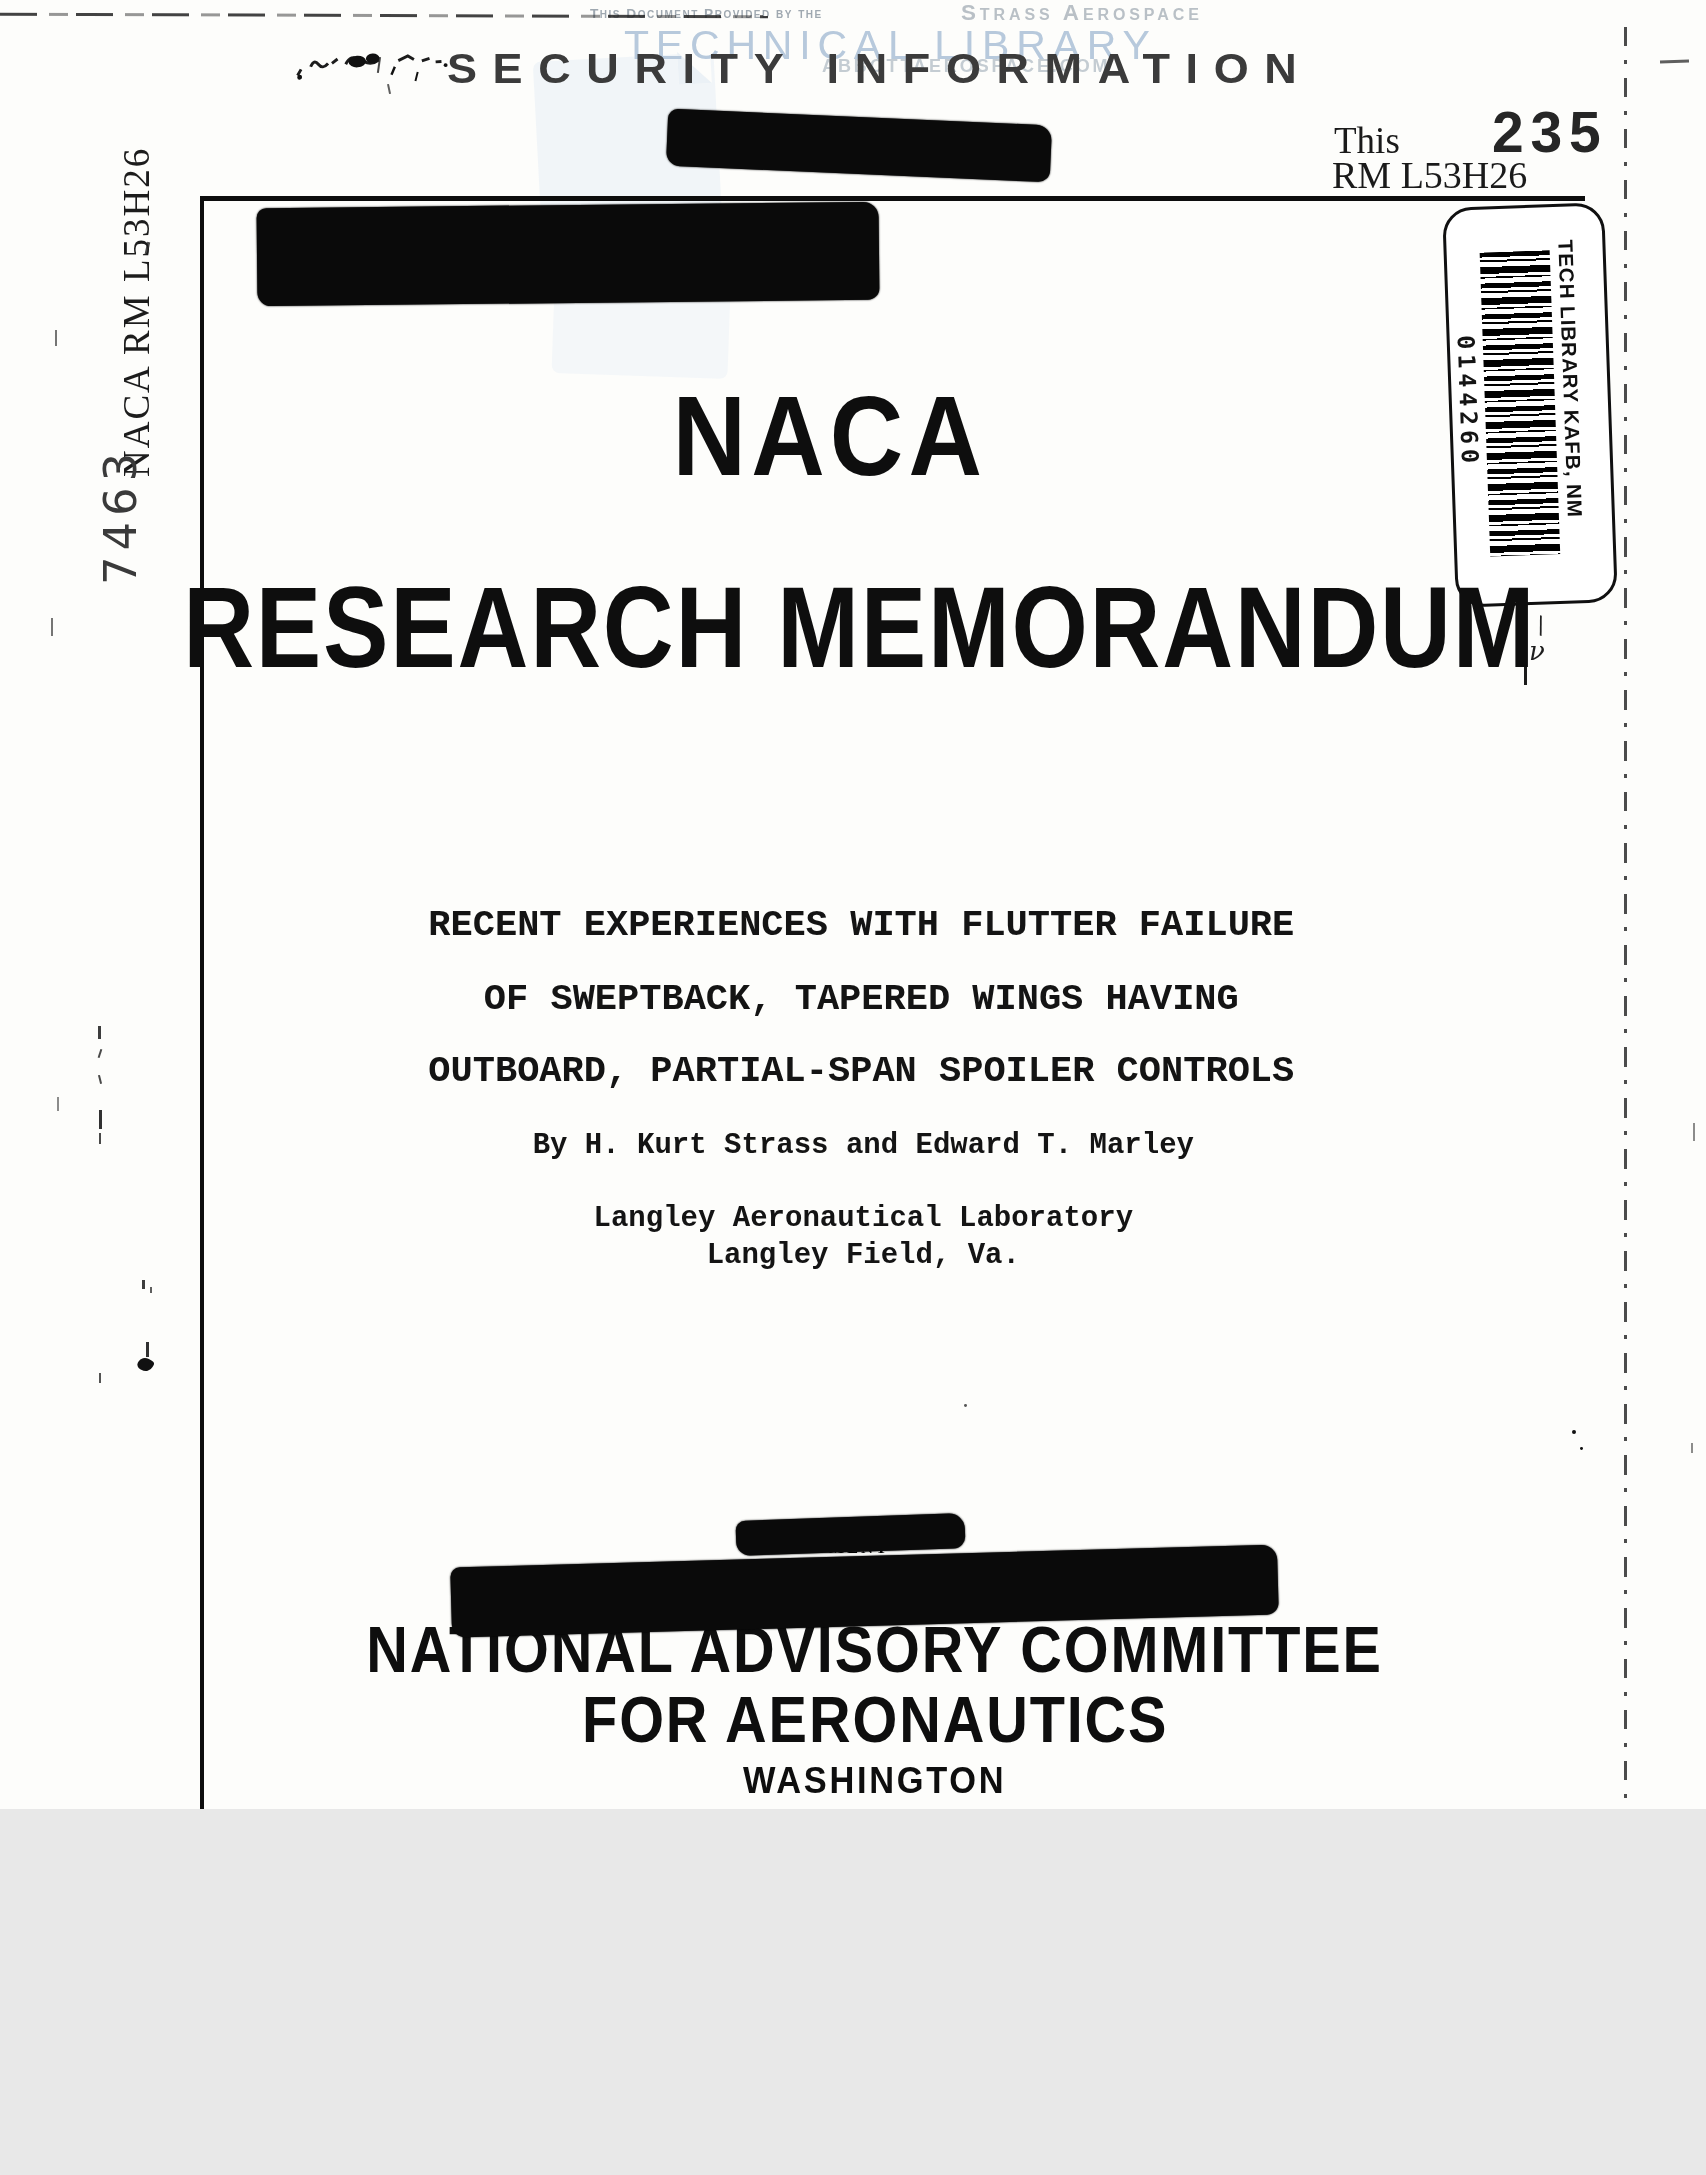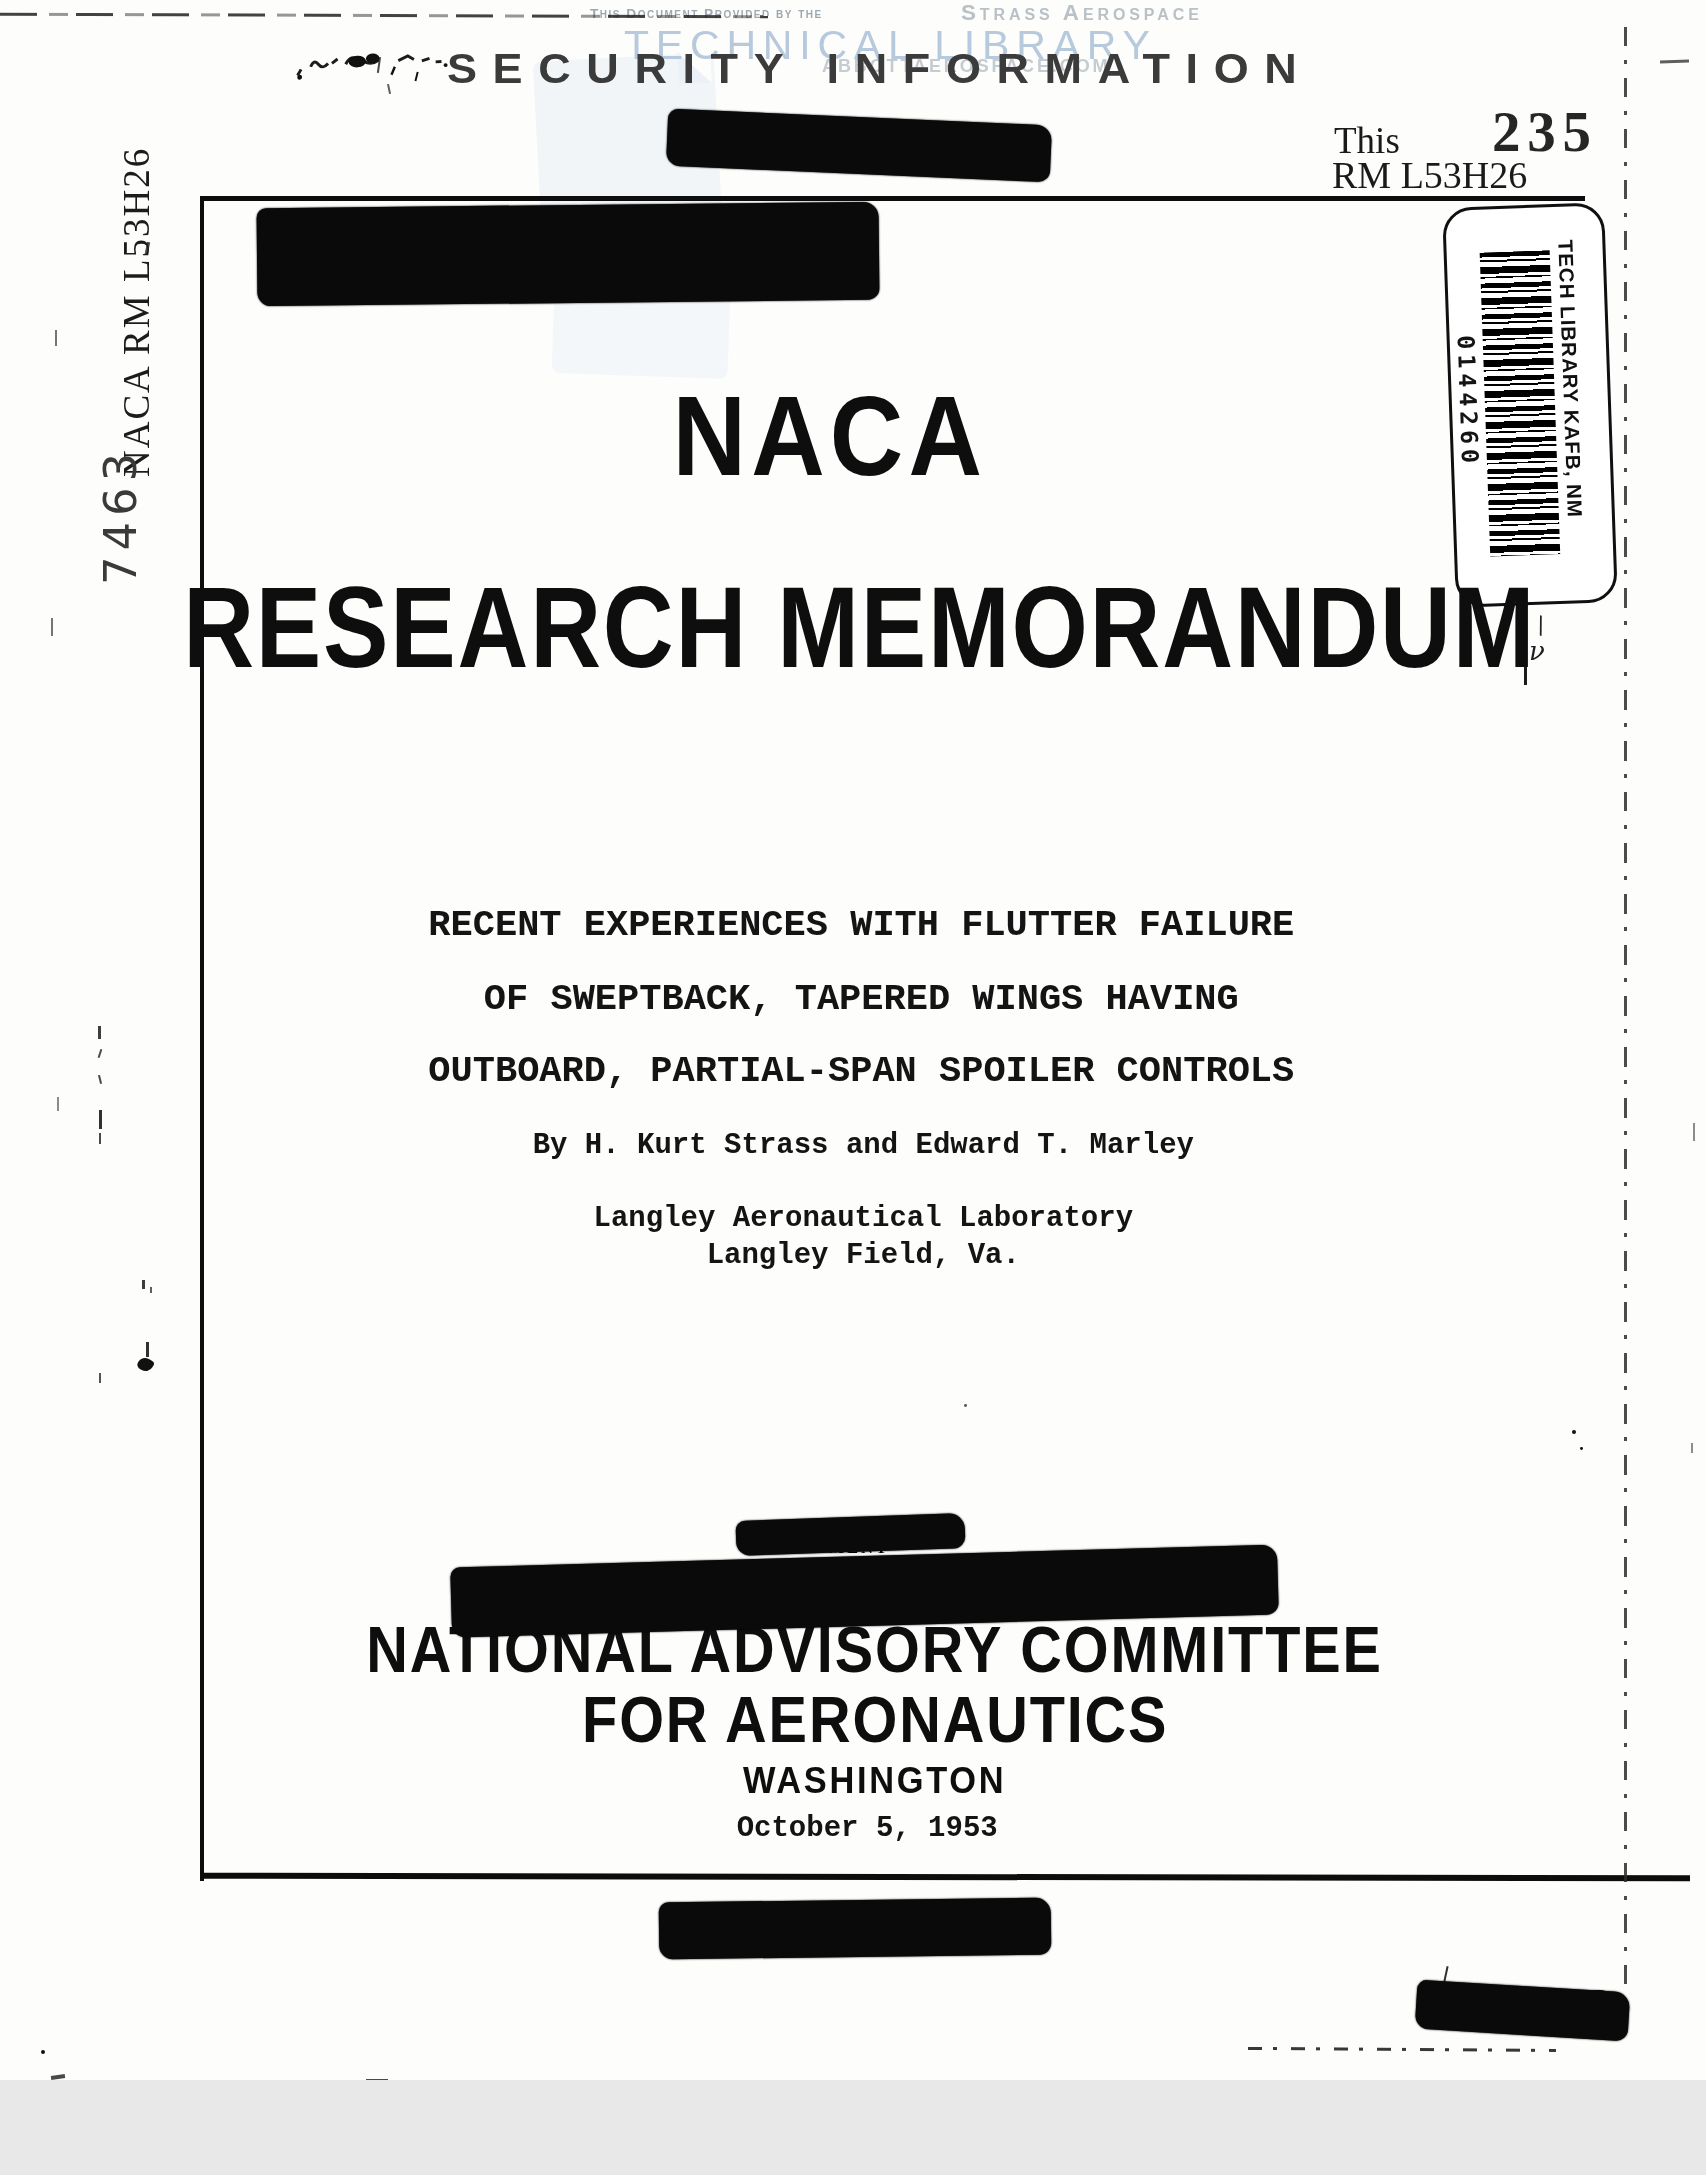--- a/index.html
+++ b/index.html
@@ -1,18 +1,18 @@
 <!DOCTYPE html>
 <html><head>
 <meta charset="utf-8">
 <style>
   html,body{margin:0;padding:0;background:#e8e8e8;}
   .page{
     position:relative;
-    width:1707px;height:2080px;
+    width:1707px;height:1809px;
     background:#fdfdfb;
     overflow:hidden;
     font-family:"Liberation Serif",serif;
     color:#161616;
   }
   .abs{position:absolute;}
   .center{position:absolute;left:0;width:1707px;text-align:center;line-height:1;}
   .mono{font-family:"Liberation Mono",monospace;font-weight:bold;color:#141414;}
   .serif{font-family:"Liberation Serif",serif;color:#1a1a1a;}
   .sans{font-family:"Liberation Sans",sans-serif;}
@@ -98,21 +98,21 @@
       <path d="M104 44 l4 -8" stroke="#111" stroke-width="2.5" fill="none"></path>
       <path d="M128 52 l3 -9" stroke="#111" stroke-width="2" fill="none"></path>
     </svg>
   </div>
   <div class="mark" style="left:378px;top:57px;width:2px;height:15.6px;transform:rotate(8deg);opacity:.8;"></div>
   <div class="mark" style="left:388px;top:84px;width:2px;height:9.8px;transform:rotate(-12deg);opacity:.7;"></div>
 
   <div class="abs sans" style="left:447px;top:43px;font-size:45px;font-weight:bold;letter-spacing:15.6px;color:#3b3b3b;transform:scaleY(.95);white-space:nowrap;">SECURITY INFORMATION</div>
 
   <div class="abs serif" style="left:1334px;top:119px;font-size:37px;">This</div>
-  <div class="abs" style="left:1492px;top:99px;font-family:Liberation Serif, serif;font-weight:bold;font-size:57px;letter-spacing:6.8px;color:#141414;opacity:.92;">235</div>
+  <div class="abs" style="left:1492px;top:99px;font-family:Liberation Sans, sans-serif;font-weight:bold;font-size:57px;letter-spacing:6.8px;color:#141414;opacity:.92;">235</div>
   <div class="abs serif" style="left:1332px;top:153px;font-size:38px;">RM L53H26</div>
 
   <div class="frame-top"></div>
   <div class="frame-left"></div>
   <div class="frame-bottom"></div>
   <div class="edge-dashed"></div>
 
   <div class="abs v-up serif" style="left:115px;top:181px;height:296px;font-size:37px;letter-spacing:2px;color:#1c1c1c;">NACA RM L53H26</div>
   <div class="abs v-up" style="left:94px;top:454px;height:131px;font-family:'DejaVu Sans',sans-serif;font-size:45px;letter-spacing:5.9px;color:#3a3a3a;">7463</div>
 

